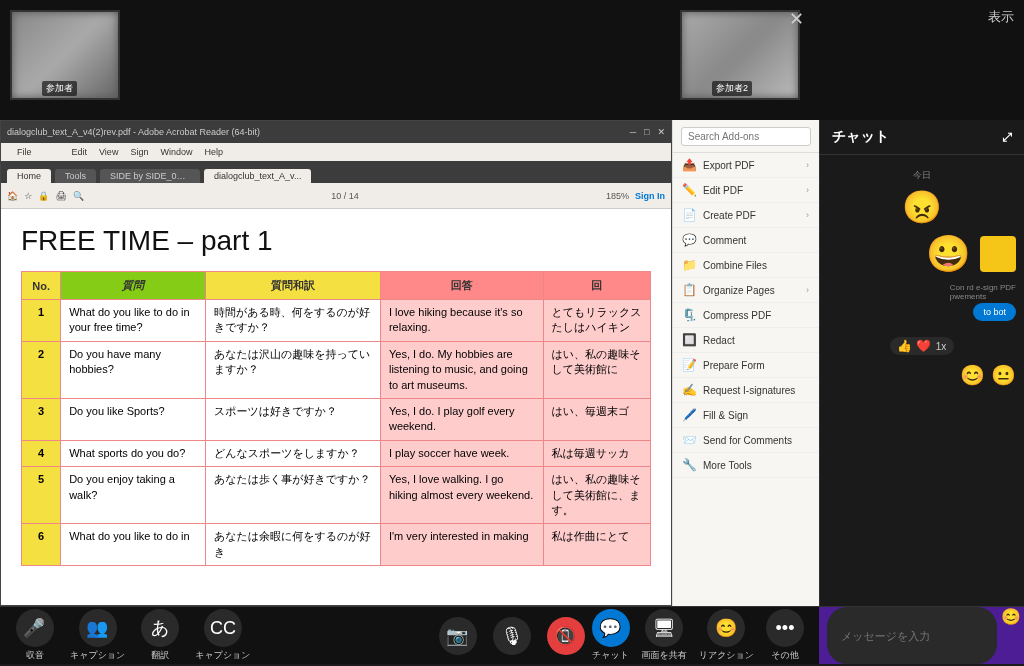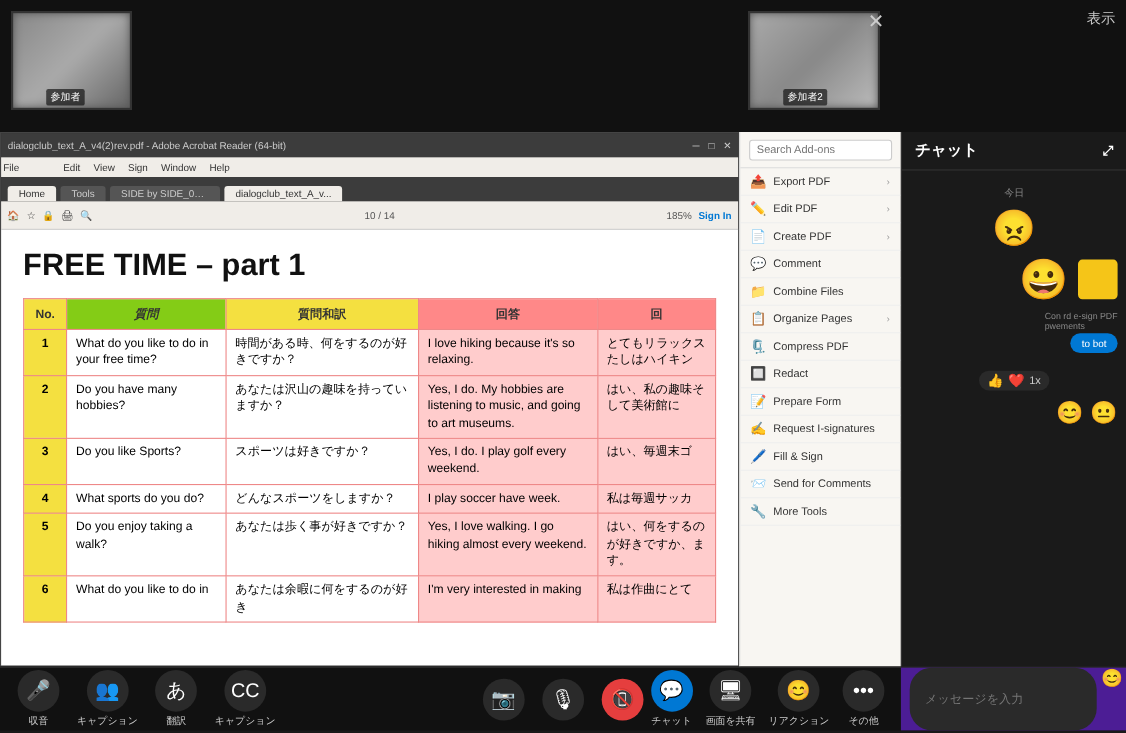--- a/index.html
+++ b/index.html
@@ -31,29 +31,29 @@
     }
 
     
     .pdf-area {
       flex: 1; background: #2a2a2a; display: flex; flex-direction: column; border: 1px solid #444;
     }
     .pdf-titlebar {
       background: #3c3c3c; height: 22px; display: flex; align-items: center; padding: 0 6px; gap: 8px; font-size: 9px; color: #ccc;
     }
     .pdf-menu {
-      background: #f0ede8; height: 18px; display: flex; align-items: center; padding: 0 2px; gap: 12px; font-size: 9px; color: #333;
+      background: #f0ede8; height: 18px; display: flex; align-items: center; padding: 0 16px; gap: 12px; font-size: 9px; color: #333;
     }
     .pdf-toolbar {
       background: #f0ede8; height: 26px; display: flex; align-items: center; padding: 0 6px; gap: 6px; font-size: 9px; color: #333; border-bottom: 1px solid #ccc;
     }
     .pdf-body {
       flex: 1; background: #fff; overflow: hidden; padding: 16px 20px; position: relative;
     }
-    .pdf-title { font-size: 28px; font-weight: 700; color: #111; margin-bottom: 14px; font-family: Arial, sans-serif; }
+    .pdf-title { font-size: 28px; font-weight: 400; color: #111; margin-bottom: 14px; font-family: Arial, sans-serif; }
 
     
     .free-time-table { width: 100%; border-collapse: collapse; font-size: 11px; }
     .free-time-table th {
       padding: 6px 8px; border: 1px solid #e88; font-family: Arial, sans-serif;
     }
     .th-no { background: #f4e040; color: #333; width: 40px; text-align: center; }
     .th-q { background: #84cc16; color: #333; width: 160px; font-style: italic; }
     .th-qtrans { background: #f4e040; color: #333; text-align: center; width: 200px; }
     .th-ans { background: #f88; color: #333; text-align: center; width: 180px; }
@@ -210,21 +210,21 @@
       <td class="td-q">What sports do you do?</td>
       <td class="td-qtrans">どんなスポーツをしますか？</td>
       <td class="td-ans">I play soccer have week.</td>
       <td class="td-anstrans">私は毎週サッカ</td>
     </tr>
             <tr>
       <td class="td-no">5</td>
       <td class="td-q">Do you enjoy taking a walk?</td>
       <td class="td-qtrans">あなたは歩く事が好きですか？</td>
       <td class="td-ans">Yes, I love walking. I go hiking almost every weekend.</td>
-      <td class="td-anstrans">はい、何をするのが好きですか、ます。</td>
+      <td class="td-anstrans">はい、私の趣味そして美術館に、ます。</td>
     </tr>
             <tr>
       <td class="td-no">6</td>
       <td class="td-q">What do you like to do in</td>
       <td class="td-qtrans">あなたは余暇に何をするのが好き</td>
       <td class="td-ans">I'm very interested in making</td>
       <td class="td-anstrans">私は作曲にとて</td>
     </tr>
           </tbody>
       </table>

